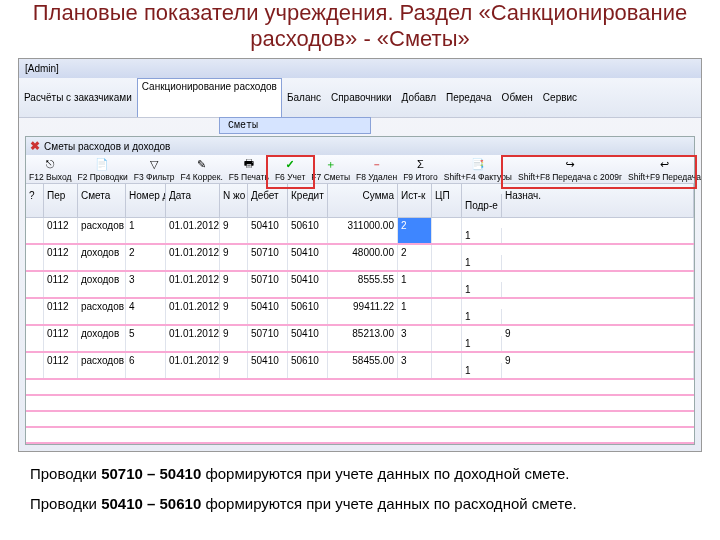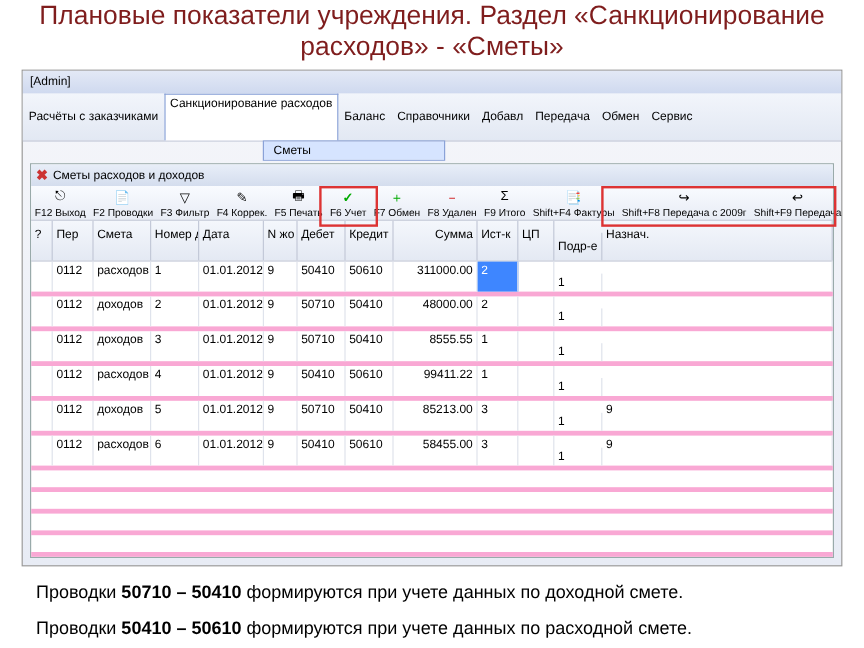--- a/index.html
+++ b/index.html
@@ -50,20 +50,21 @@
     top: 100%;
     left: 200px;
     background: #fff;
     border: 1px solid #8aa2d8;
     font-size: 10px;
     min-width: 150px;
     z-index: 10;
   }
   .submenu .sm-item {
     padding: 2px 8px;
+    font-family: Liberation Mono, monospace;
   }
   .submenu .sm-item.sel {
     background: #d6e4ff;
   }
   .subwindow {
     margin: 18px 6px 6px 6px;
     border: 1px solid #9aa;
     background: #fff;
   }
   .subtitle {
@@ -138,21 +139,21 @@
   .c-num { width: 40px; }
   .c-date { width: 54px; }
   .c-njo { width: 28px; }
   .c-deb { width: 40px; }
   .c-kre { width: 40px; }
   .c-sum { width: 70px; text-align: right; }
   .c-ist { width: 34px; }
   .c-cp { width: 30px; }
   .c-podr { width: 40px; margin-top: 10px; }
   .c-naz { flex: 1; }
-  .row { border-bottom: 4px solid #f9a8d4; }
+  .row { border-bottom: 2px solid #f9a8d4; }
   .sel-cell { background: #3e86ff; color: #fff; }
   .caption {
     font-size: 15px;
     padding: 12px 30px 0 30px;
     line-height: 1.35;
   }
   .caption b { font-weight: bold; }
 </style>
 </head>
 <body>
@@ -203,21 +204,21 @@
       <div class="tbtn">
           <span class="ico">🖶</span>
           <span>F5 Печать</span>
         </div>
       <div class="tbtn">
           <span class="ico" style="color:#0a0;font-weight:bold">✓</span>
           <span>F6 Учет</span>
         </div>
       <div class="tbtn">
           <span class="ico" style="color:#0a0">＋</span>
-          <span>F7 Обмен</span>
+          <span>F7 Сметы</span>
         </div>
       <div class="tbtn">
           <span class="ico" style="color:#c00">－</span>
           <span>F8 Удален</span>
         </div>
       <div class="tbtn">
           <span class="ico">Σ</span>
           <span>F9 Итого</span>
         </div>
       <div class="tbtn">

